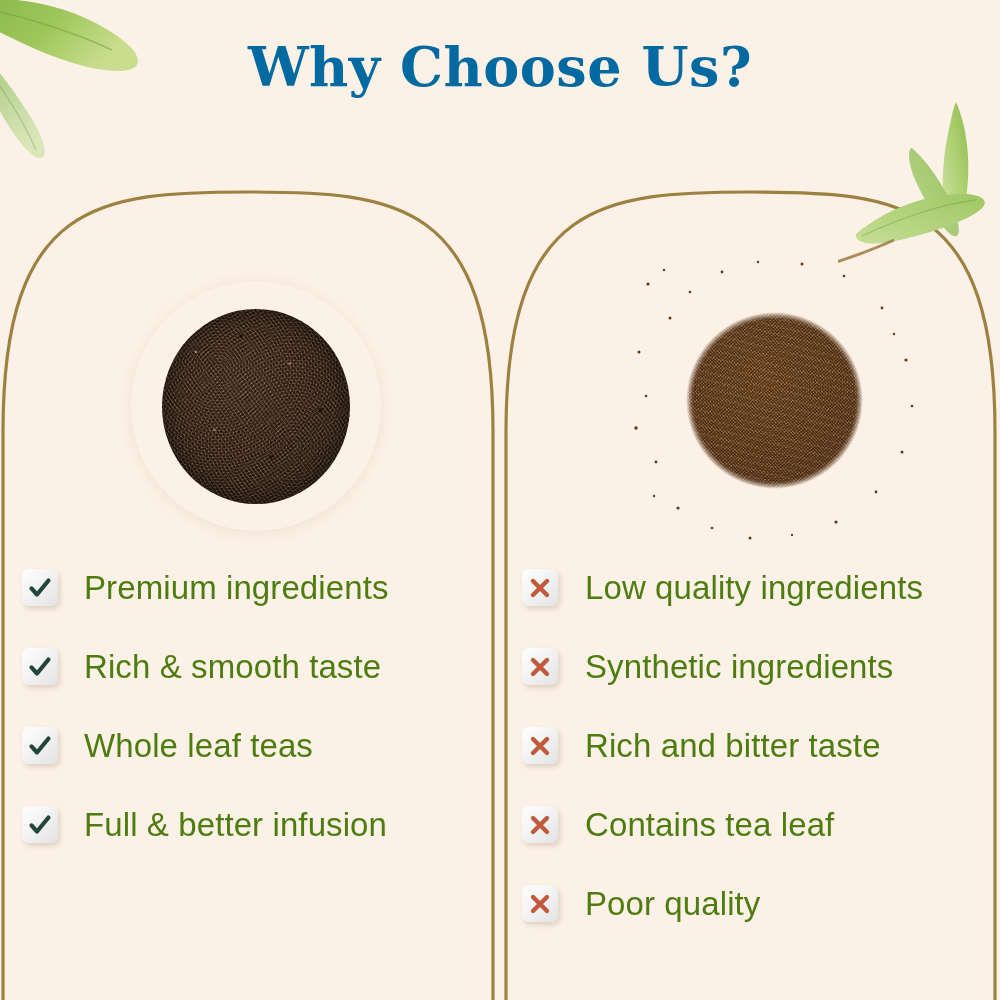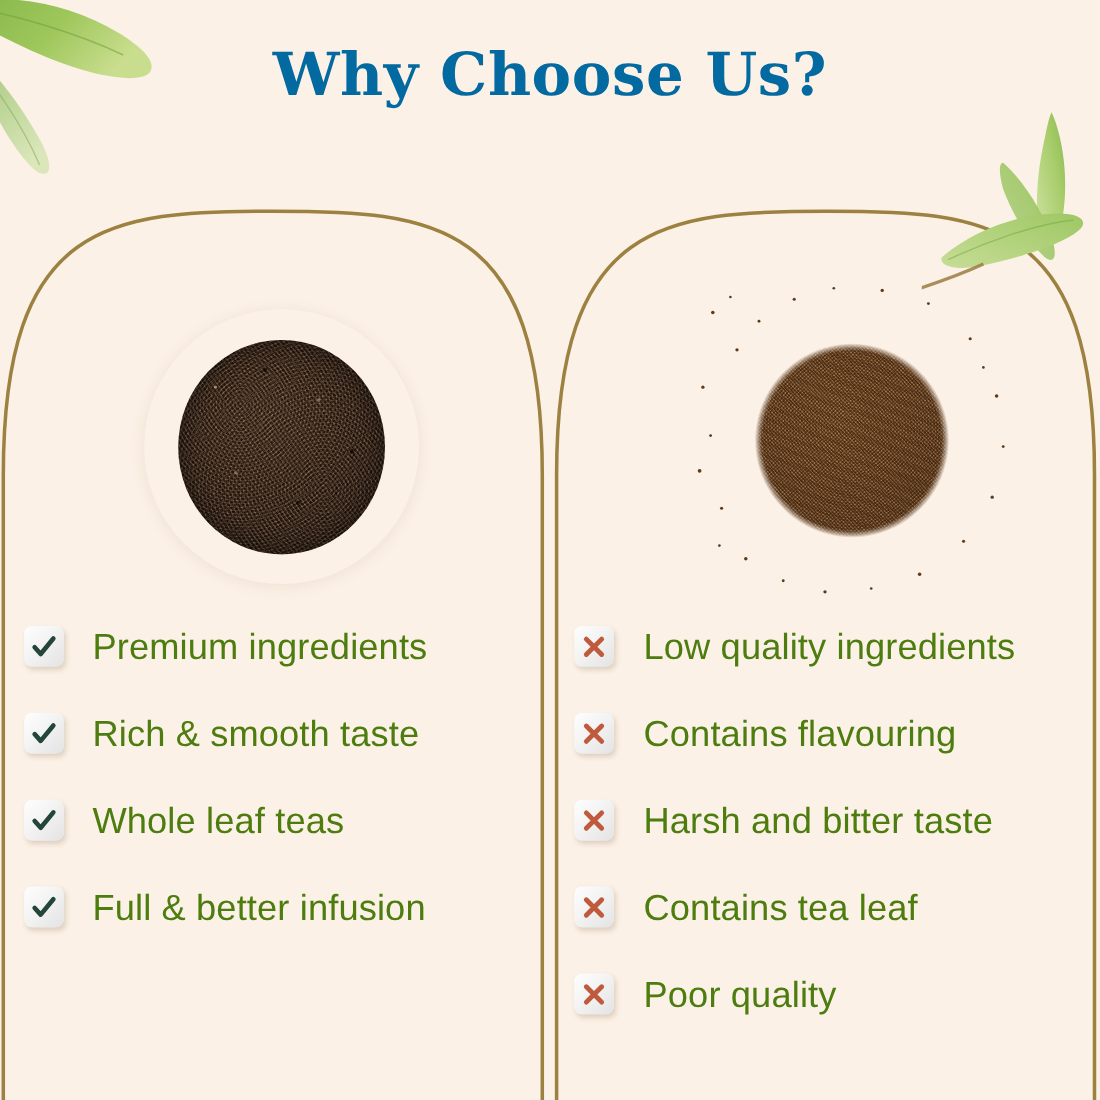--- a/index.html
+++ b/index.html
@@ -292,30 +292,30 @@
       </span>
       <span class="item-label">Low quality ingredients</span>
     </div>
 
     <div class="list-item">
       <span class="mark-box">
         <svg width="24" height="24" viewBox="0 0 24 24" aria-hidden="true">
           <path d="M5 5 L19 19 M19 5 L5 19" fill="none" stroke="#c05a3c" stroke-width="4.4" stroke-linecap="round"></path>
         </svg>
       </span>
-      <span class="item-label">Contains flavouring</span>
-    </div>
-
-    <div class="list-item">
-      <span class="mark-box">
-        <svg width="24" height="24" viewBox="0 0 24 24" aria-hidden="true">
-          <path d="M5 5 L19 19 M19 5 L5 19" fill="none" stroke="#c05a3c" stroke-width="4.4" stroke-linecap="round"></path>
-        </svg>
-      </span>
-      <span class="item-label">Harsh and bitter taste</span>
+      <span class="item-label">Synthetic ingredients</span>
+    </div>
+
+    <div class="list-item">
+      <span class="mark-box">
+        <svg width="24" height="24" viewBox="0 0 24 24" aria-hidden="true">
+          <path d="M5 5 L19 19 M19 5 L5 19" fill="none" stroke="#c05a3c" stroke-width="4.4" stroke-linecap="round"></path>
+        </svg>
+      </span>
+      <span class="item-label">Rich and bitter taste</span>
     </div>
 
     <div class="list-item">
       <span class="mark-box">
         <svg width="24" height="24" viewBox="0 0 24 24" aria-hidden="true">
           <path d="M5 5 L19 19 M19 5 L5 19" fill="none" stroke="#c05a3c" stroke-width="4.4" stroke-linecap="round"></path>
         </svg>
       </span>
       <span class="item-label">Contains tea leaf</span>
     </div>

